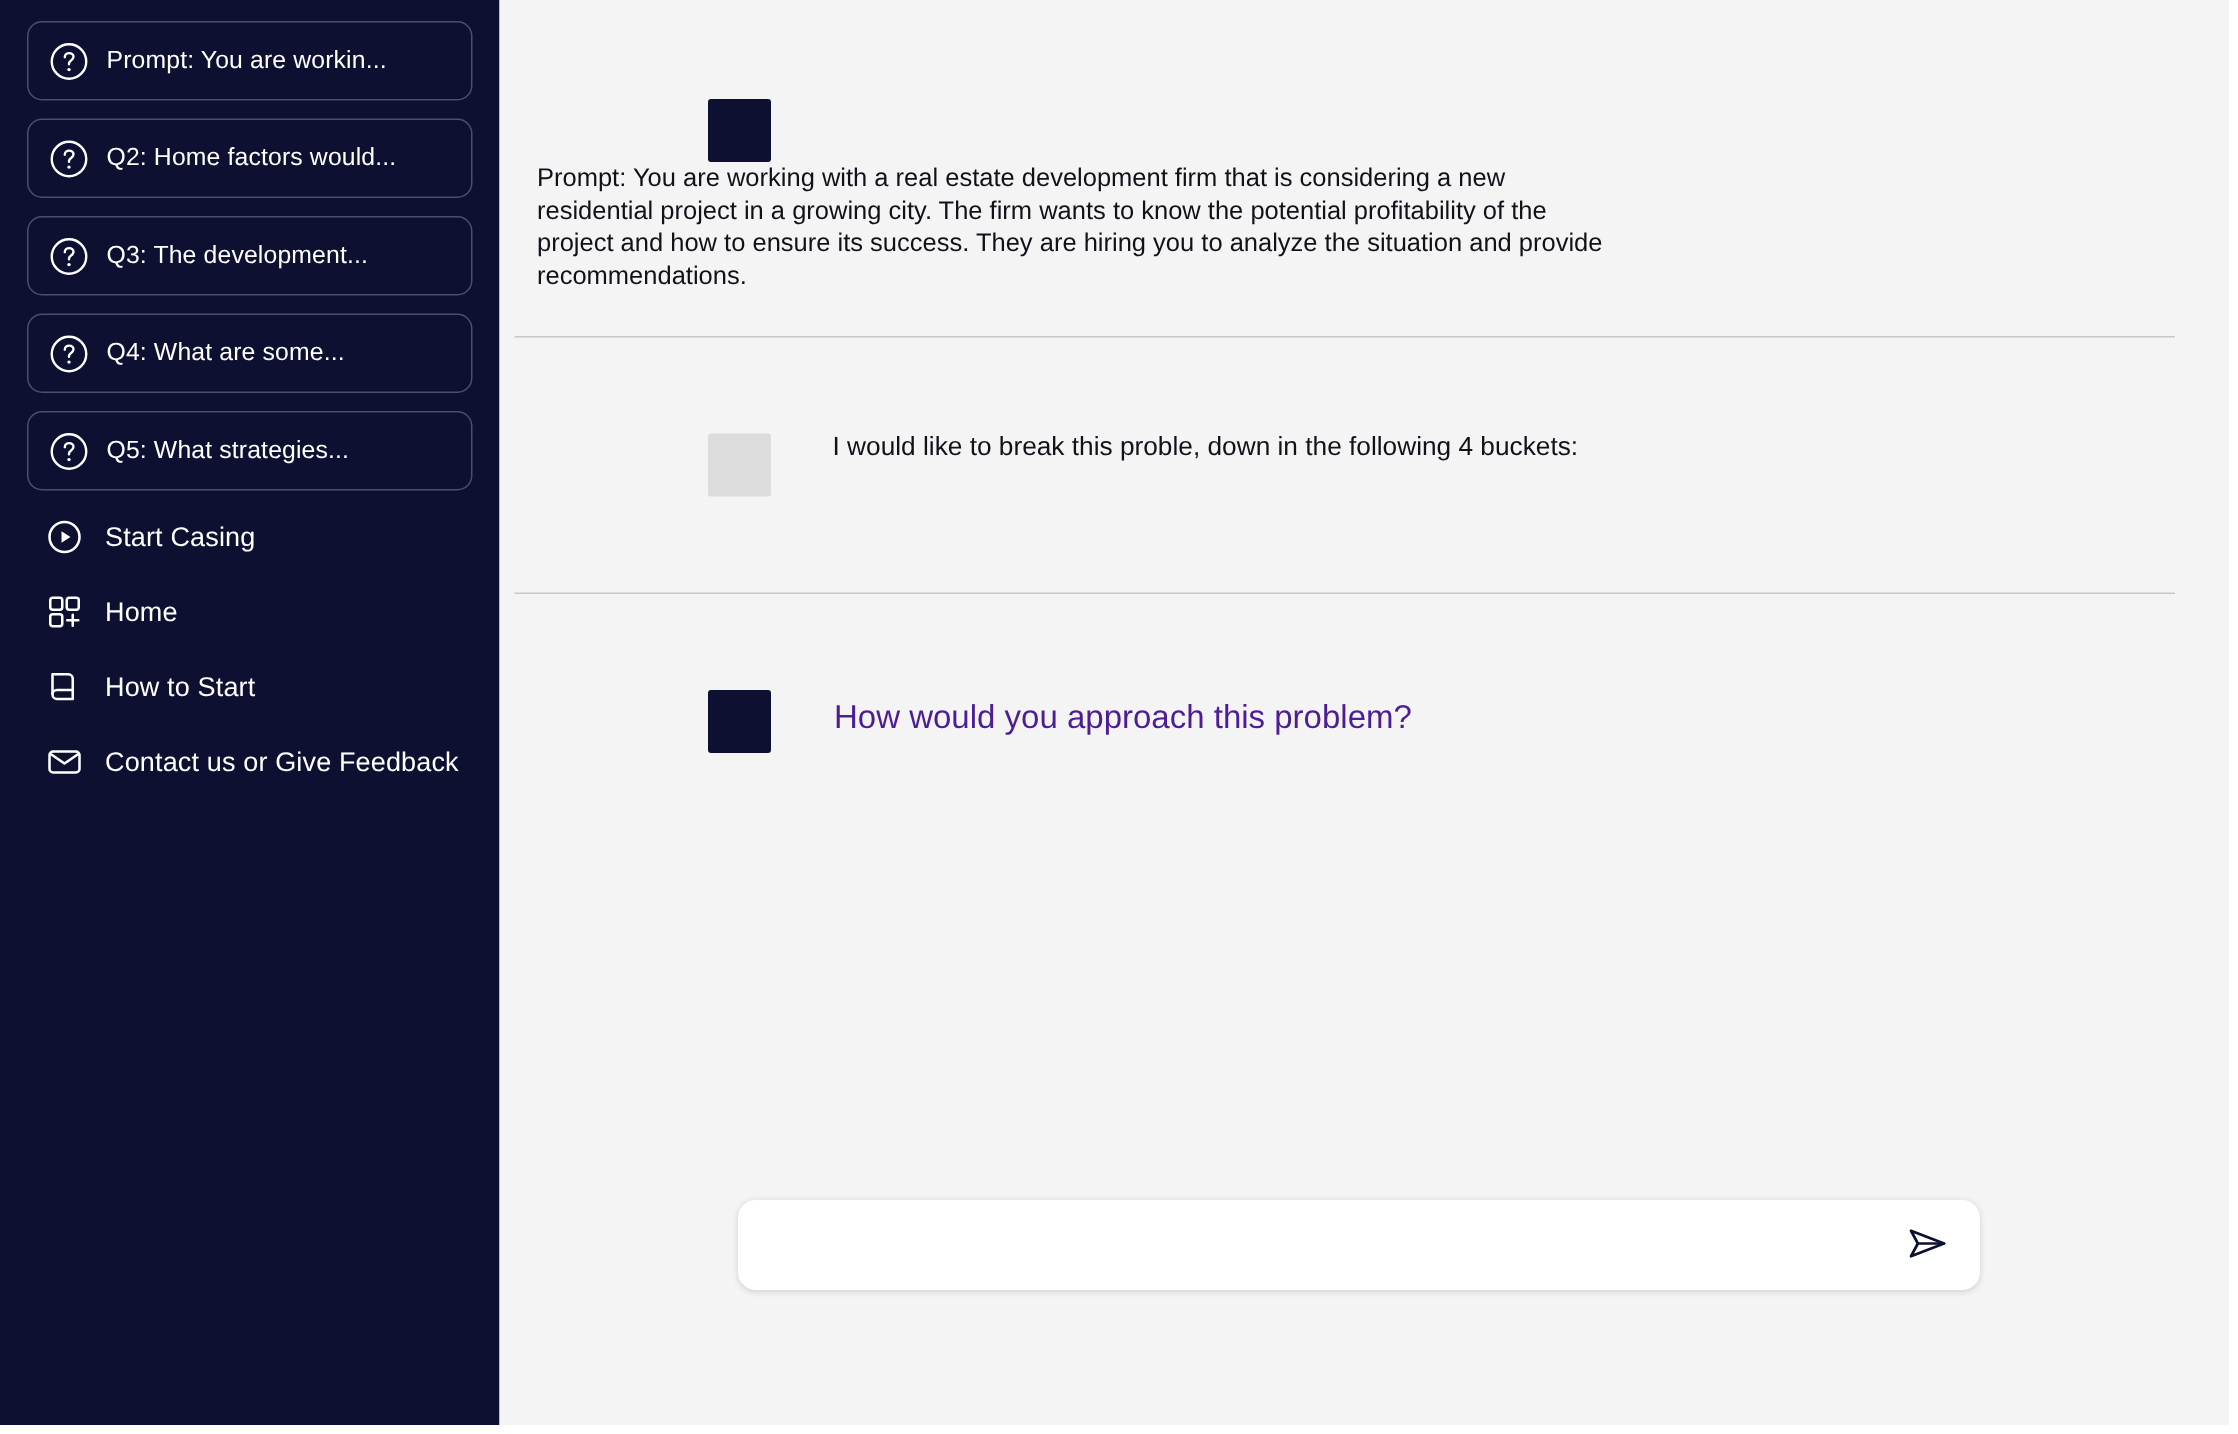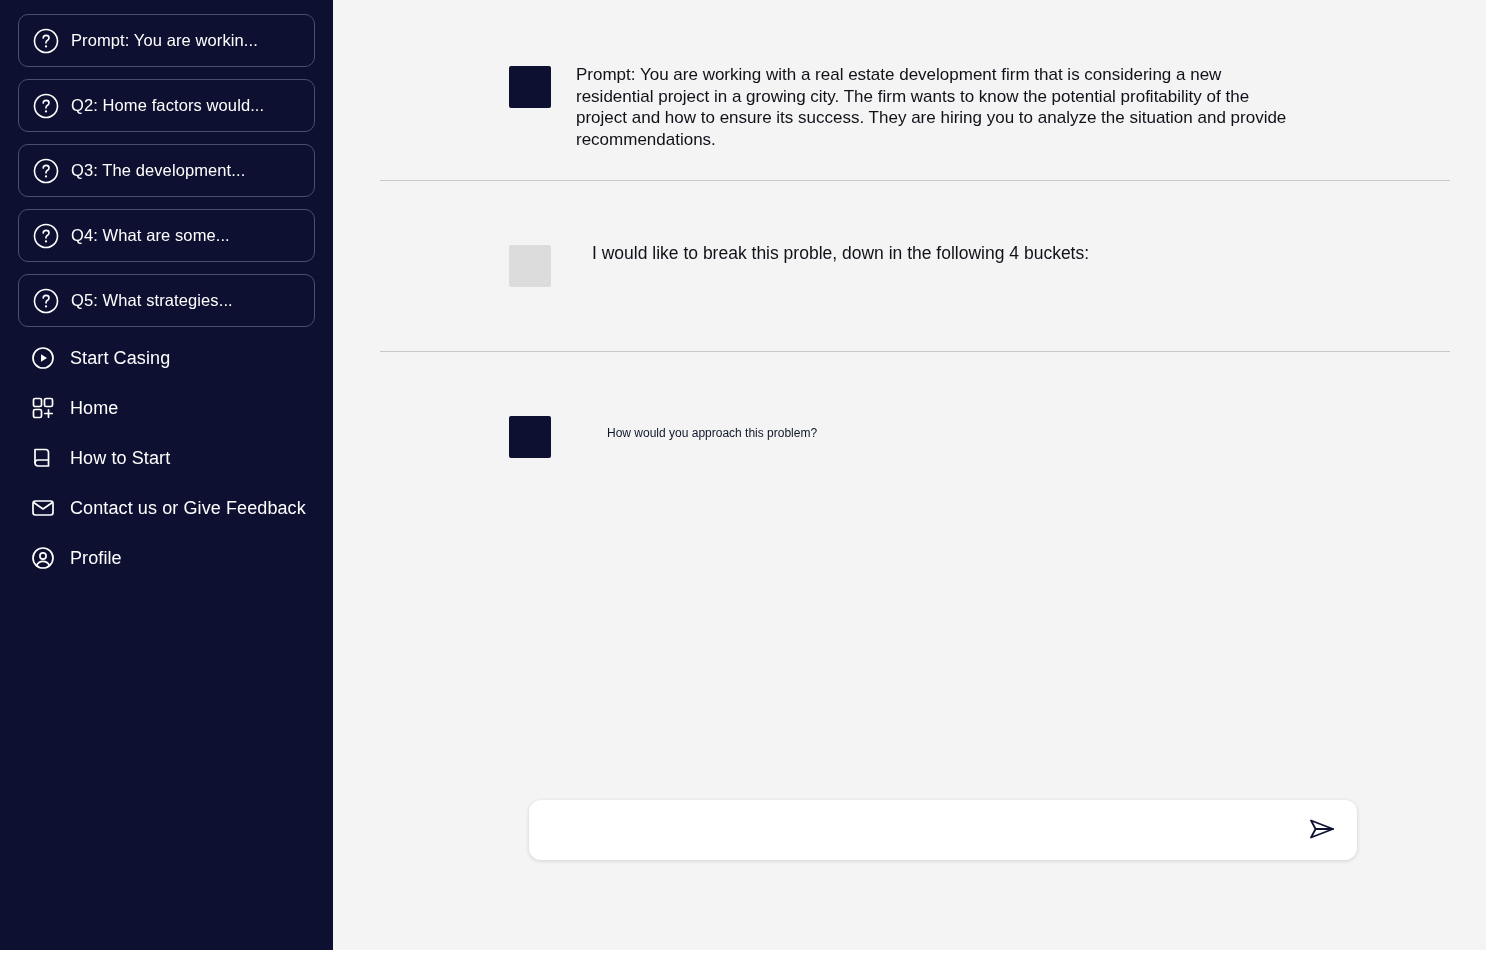--- a/index.html
+++ b/index.html
@@ -9,21 +9,20 @@
     background: #ffffff;
     font-family: "Liberation Sans", sans-serif;
     overflow: hidden;
   }
   #app {
     position: relative;
     width: 1492px;
     height: 956px;
     display: flex;
     background: #f4f4f4;
-    gap: 37px;
   }
 
   
   #sidebar {
     width: 333px;
     height: 956px;
     background: #0d1030;
     color: #ffffff;
     display: flex;
     flex-direction: column;
@@ -120,20 +119,21 @@
     flex: 0 0 42px;
     border-radius: 2px;
   }
   .avatar.dark { background: #0d1030; }
   .avatar.light { background: #dcdcdc; }
 
   
   #prompt-block {
     padding: 64px 0 0 0;
     display: flex;
+    flex-direction: column;
   }
   #prompt-block .avatar { margin-left: 139px; margin-top: 2px; }
   #prompt-text {
     margin-left: 25px;
     width: 725px;
     font-size: 17px;
     line-height: 21.5px;
     color: #11111a;
   }
   .divider {
@@ -184,24 +184,24 @@
     margin: 64px 42px 0 10px;
   }
 
   
   #question-block {
     padding-top: 62px;
     display: flex;
   }
   #question-block .avatar { margin-left: 139px; margin-top: 2px; }
   #question-text {
-    margin-left: 56px;
-    font-size: 12px;
+    margin-left: 42px;
+    font-size: 22px;
     line-height: 21px;
-    color: #0f172a;
+    color: #4c1d95;
     padding-top: 9px;
   }
 
   
   #composer {
     position: absolute;
     left: 159px;
     top: 800px;
     width: 828px;
     height: 60px;
@@ -353,30 +353,20 @@
       <div class="nav-item">
         <span class="nav-icon">
           <svg width="26" height="26" viewBox="0 0 26 26" fill="none">
             <rect x="3" y="6" width="20" height="14" rx="2.4" stroke="#ffffff" stroke-width="1.7"></rect>
             <path d="M4 7.8l9 6.2 9-6.2" stroke="#ffffff" stroke-width="1.7" stroke-linecap="round" stroke-linejoin="round"></path>
           </svg>
         </span>
         <span class="nav-label">Contact us  or Give Feedback</span>
       </div>
 
-      <div class="nav-item">
-        <span class="nav-icon">
-          <svg width="26" height="26" viewBox="0 0 26 26" fill="none">
-            <circle cx="13" cy="13" r="10" stroke="#ffffff" stroke-width="1.7"></circle>
-            <circle cx="13" cy="11" r="3.1" stroke="#ffffff" stroke-width="1.7"></circle>
-            <path d="M6.6 20.6c1.1-2.8 3.5-4.3 6.4-4.3s5.3 1.5 6.4 4.3" stroke="#ffffff" stroke-width="1.7" stroke-linecap="round"></path>
-          </svg>
-        </span>
-        <span class="nav-label">Profile</span>
-      </div>
 
     </nav>
   </aside>
 
   <main id="main">
 
     <div id="prompt-block" class="msg-row">
       <div class="avatar dark"></div>
       <div id="prompt-text">Prompt: You are working with a real estate development firm that is considering a new residential project in a growing city. The firm wants to know the potential profitability of the project and how to ensure its success. They are hiring you to analyze the situation and provide recommendations.</div>
     </div>

